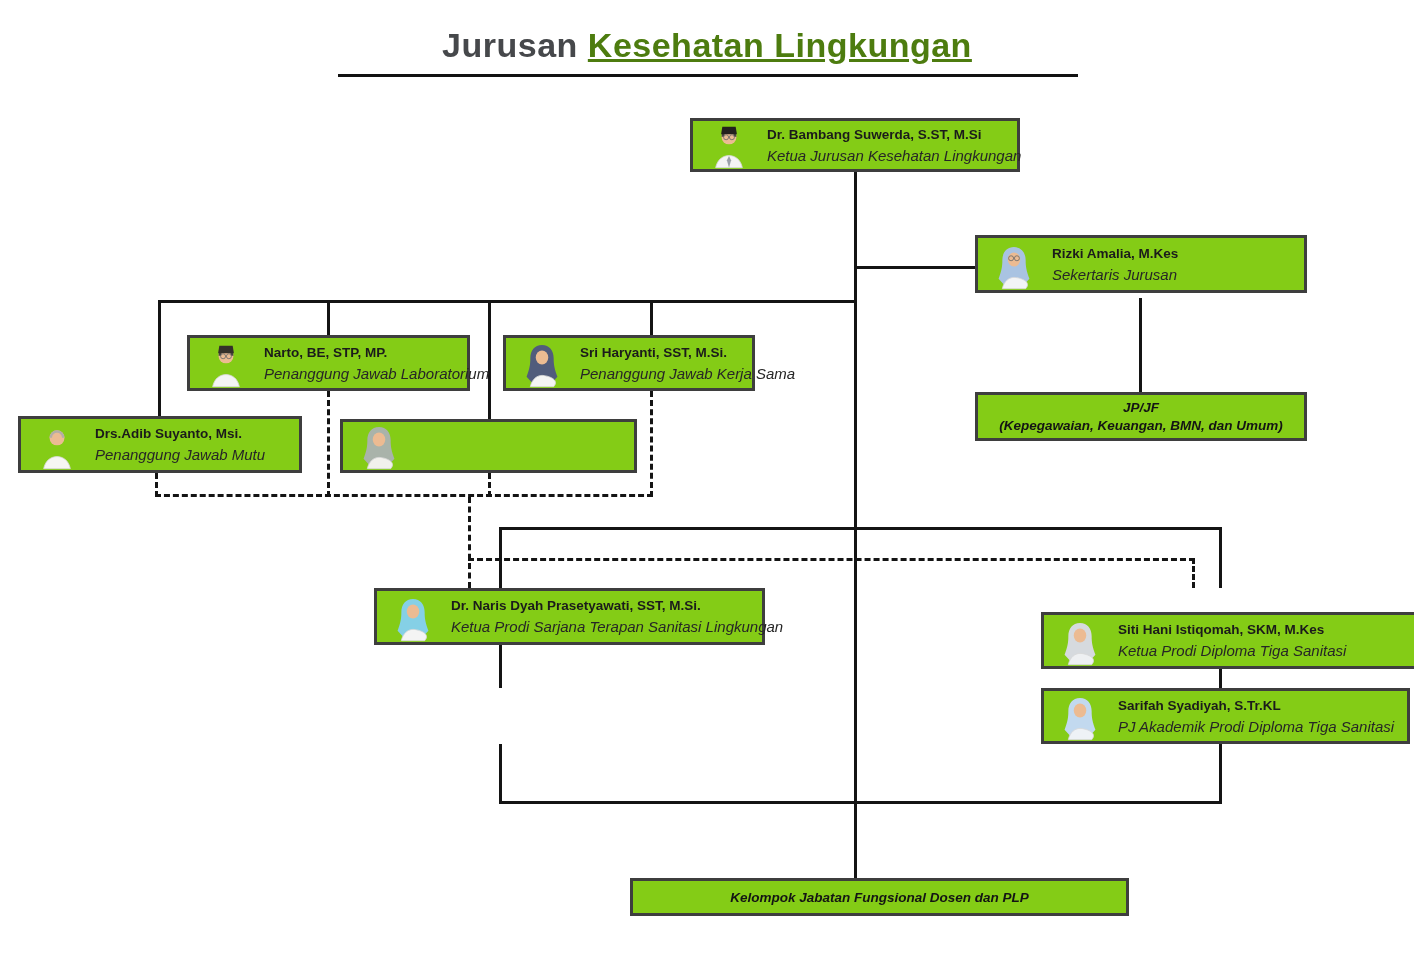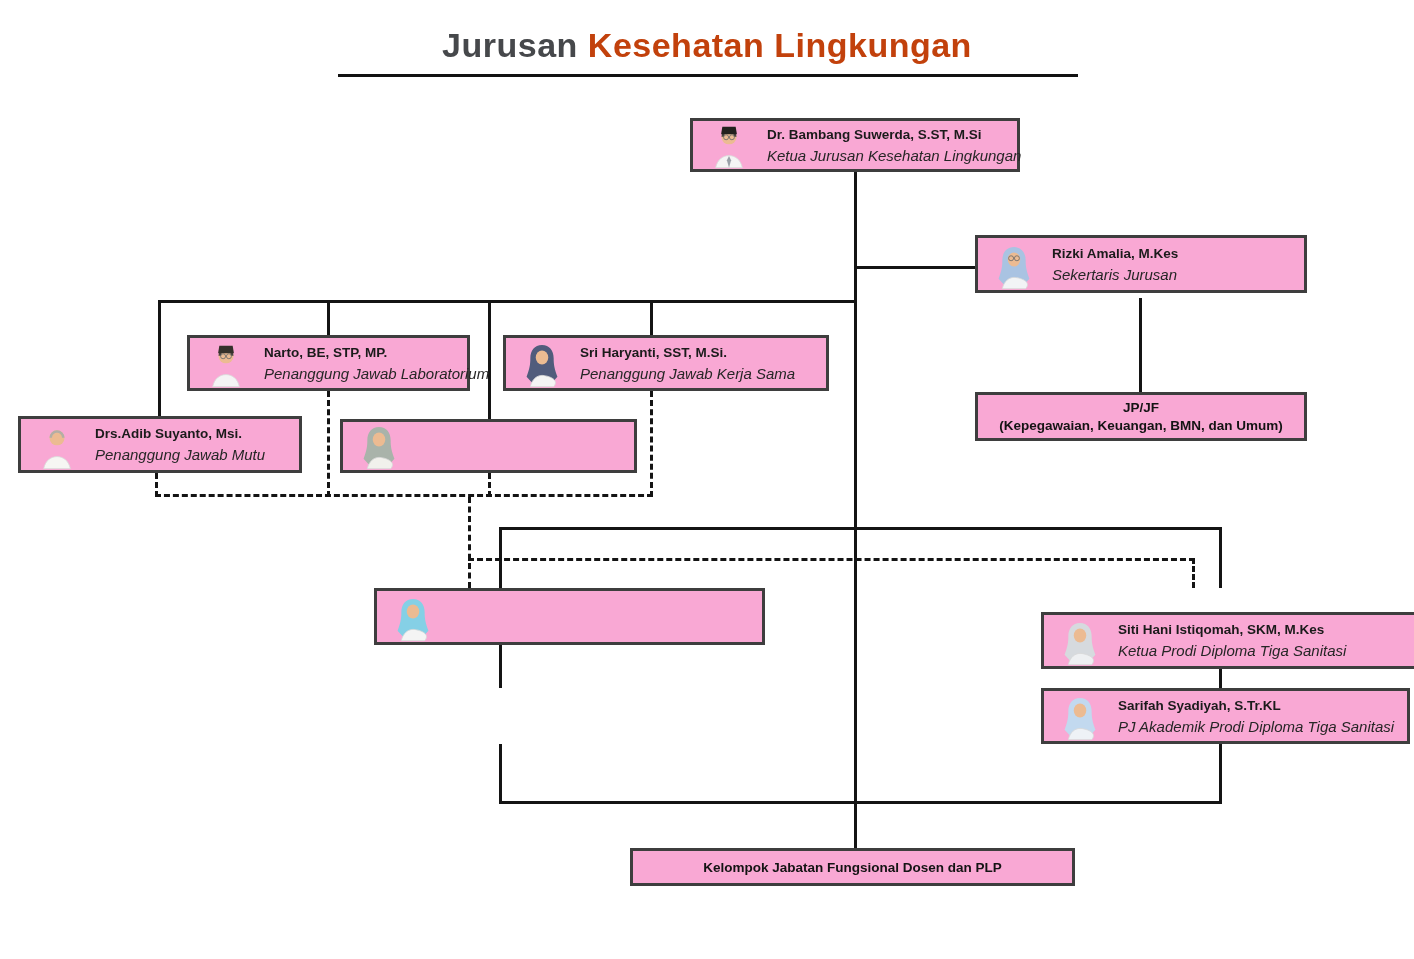--- a/index.html
+++ b/index.html
@@ -6,33 +6,33 @@
   #canvas{
     position:relative;width:1414px;height:959px;background:#ffffff;
     font-family:"Liberation Sans", sans-serif;overflow:hidden;
   }
   
   .title{
     position:absolute;left:0;top:26px;width:100%;text-align:center;
     font-size:34px;font-weight:700;letter-spacing:.5px;
   }
   .title .t-gray{color:#46484b;margin-top:32px;}
-  .title .t-teal{color:#c2410c;}
+  .title .t-teal{color:#4d7c0f;text-decoration:underline;}
   .title-underline{position:absolute;left:338px;top:74px;width:740px;height:3px;background:#121212;}
   
   .node{
-    position:absolute;box-sizing:border-box;border:3px solid #3e3e3e;background:#f9a8d4;
+    position:absolute;box-sizing:border-box;border:3px solid #3e3e3e;background:#84cc16;
     display:flex;padding:0 10px 0 16px;
   }
   .node .photo{flex:0 0 auto;margin-right:18px;display:flex;align-items:flex-end;height:100%;}
   .node .photo svg{display:block;}
   .node .txt{display:flex;flex-direction:column;justify-content:center;gap:5px;}
   .node .nm{font-size:13.5px;font-weight:700;color:#1b1b1b;white-space:nowrap;}
   .node .role{font-size:15px;font-weight:400;color:#262626;white-space:nowrap;font-style:italic;}
-  .node.textonly{justify-content:center;padding:0;flex-direction:column;gap:3px;text-align:center;}
+  .node.textonly{justify-content:center;padding:0;flex-direction:column;gap:3px;text-align:center;font-style:italic;}
   .node.textonly .b1{font-size:13.5px;font-weight:700;color:#141414;}
   .node.textonly .b2{font-size:13.5px;font-weight:700;color:#141414;}
   
   .ln{position:absolute;background:#141414;}
   .dln-h{position:absolute;border-top:3px dashed #141414;height:0;}
   .dln-v{position:absolute;border-left:3px dashed #141414;width:0;}
 </style>
 </head>
 <body>
 
@@ -127,21 +127,21 @@
             <path d="M23.5 16.5h1"></path>
           </g>
         </svg>
       </div>
     <div class="txt">
       <div class="nm">Narto, BE, STP, MP.</div>
       <div class="role">Penanggung Jawab Laboratorium</div>
     </div>
   </div>
 
-  <div class="node" style="left:503px;top:335px;width:326px;height:56px">
+  <div class="node" style="left:503px;top:335px;width:252px;height:56px">
     <div class="photo">
         <svg width="40" height="46" viewBox="0 0 48 54" xmlns="http://www.w3.org/2000/svg">
           <path d="M24 3C15 3 10 10 10 19c0 8-1 13-4.5 22l9 10h19l9-10C39 32 38 27 38 19 38 10 33 3 24 3z" fill="#515c7c"></path>
           <ellipse cx="24" cy="18" rx="7.5" ry="8.5" fill="#ecbb92"></ellipse>
           <path d="M10 53c2-9 8-13.5 14-13.5S46 44 38 53z" fill="#f4f4f4" stroke="#d9d9d9" stroke-width="1"></path>
         </svg>
       </div>
     <div class="txt">
       <div class="nm">Sri Haryanti, SST, M.Si.</div>
       <div class="role">Penanggung Jawab Kerja Sama</div>
@@ -173,20 +173,24 @@
   </div>
 
   <div class="node" style="left:374px;top:588px;width:391px;height:57px">
     <div class="photo">
         <svg width="40" height="46" viewBox="0 0 48 54" xmlns="http://www.w3.org/2000/svg">
           <path d="M24 3C15 3 10 10 10 19c0 8-1 13-4.5 22l9 10h19l9-10C39 32 38 27 38 19 38 10 33 3 24 3z" fill="#85d0e6"></path>
           <ellipse cx="24" cy="18" rx="7.5" ry="8.5" fill="#ecbb92"></ellipse>
           <path d="M10 53c2-9 8-13.5 14-13.5S46 44 38 53z" fill="#f4f4f4" stroke="#d9d9d9" stroke-width="1"></path>
         </svg>
       </div>
+    <div class="txt">
+      <div class="nm">Dr. Naris Dyah Prasetyawati, SST, M.Si.</div>
+      <div class="role">Ketua Prodi Sarjana Terapan Sanitasi Lingkungan</div>
+    </div>
   </div>
 
   <div class="node" style="left:1041px;top:612px;width:445px;height:57px">
     <div class="photo">
         <svg width="40" height="46" viewBox="0 0 48 54" xmlns="http://www.w3.org/2000/svg">
           <path d="M24 3C15 3 10 10 10 19c0 8-1 13-4.5 22l9 10h19l9-10C39 32 38 27 38 19 38 10 33 3 24 3z" fill="#d6dade"></path>
           <ellipse cx="24" cy="18" rx="7.5" ry="8.5" fill="#ecbb92"></ellipse>
           <path d="M10 53c2-9 8-13.5 14-13.5S46 44 38 53z" fill="#eef0f2" stroke="#d9d9d9" stroke-width="1"></path>
         </svg>
       </div>
@@ -204,17 +208,17 @@
           <ellipse cx="24" cy="18" rx="7.5" ry="8.5" fill="#ecbb92"></ellipse>
           <path d="M10 53c2-9 8-13.5 14-13.5S46 44 38 53z" fill="#eef2f6" stroke="#d9d9d9" stroke-width="1"></path>
         </svg>
       </div>
     <div class="txt">
       <div class="nm">Sarifah Syadiyah, S.Tr.KL</div>
       <div class="role">PJ Akademik Prodi Diploma Tiga Sanitasi</div>
     </div>
   </div>
 
-  <div class="node textonly" style="left:630px;top:848px;width:445px;height:38px">
+  <div class="node textonly" style="left:630px;top:878px;width:499px;height:38px">
     <div class="b1">Kelompok Jabatan Fungsional Dosen dan PLP</div>
   </div>
 
 </div>
 
 </body></html>

